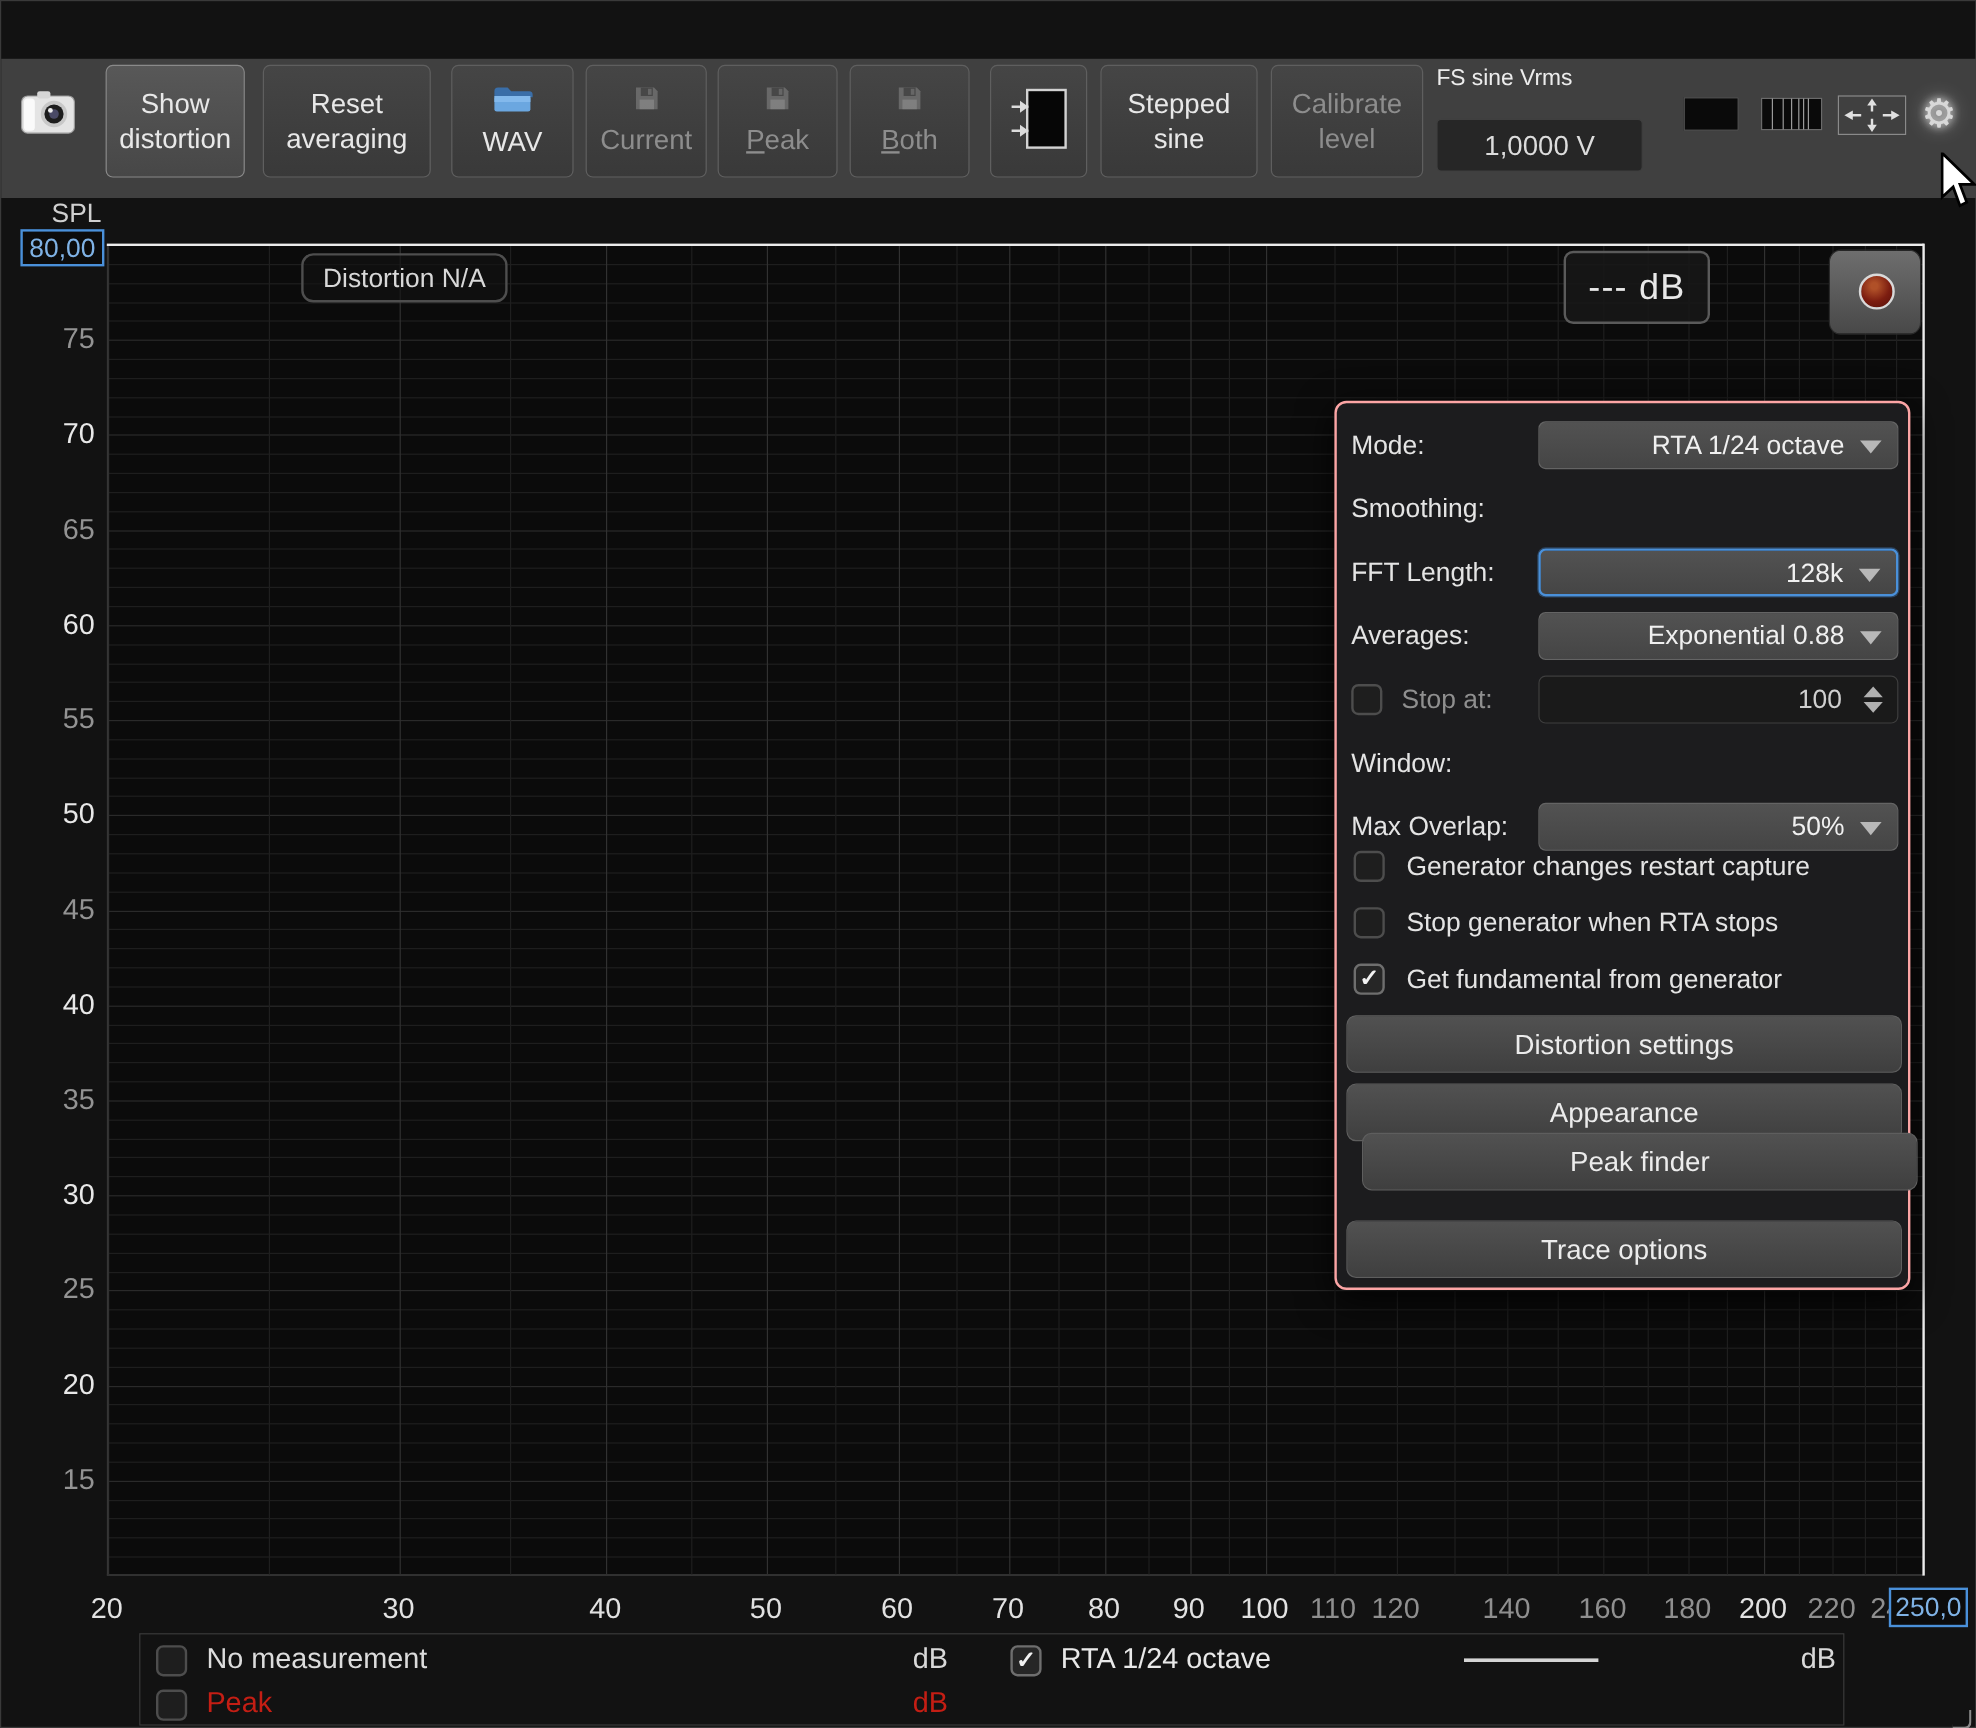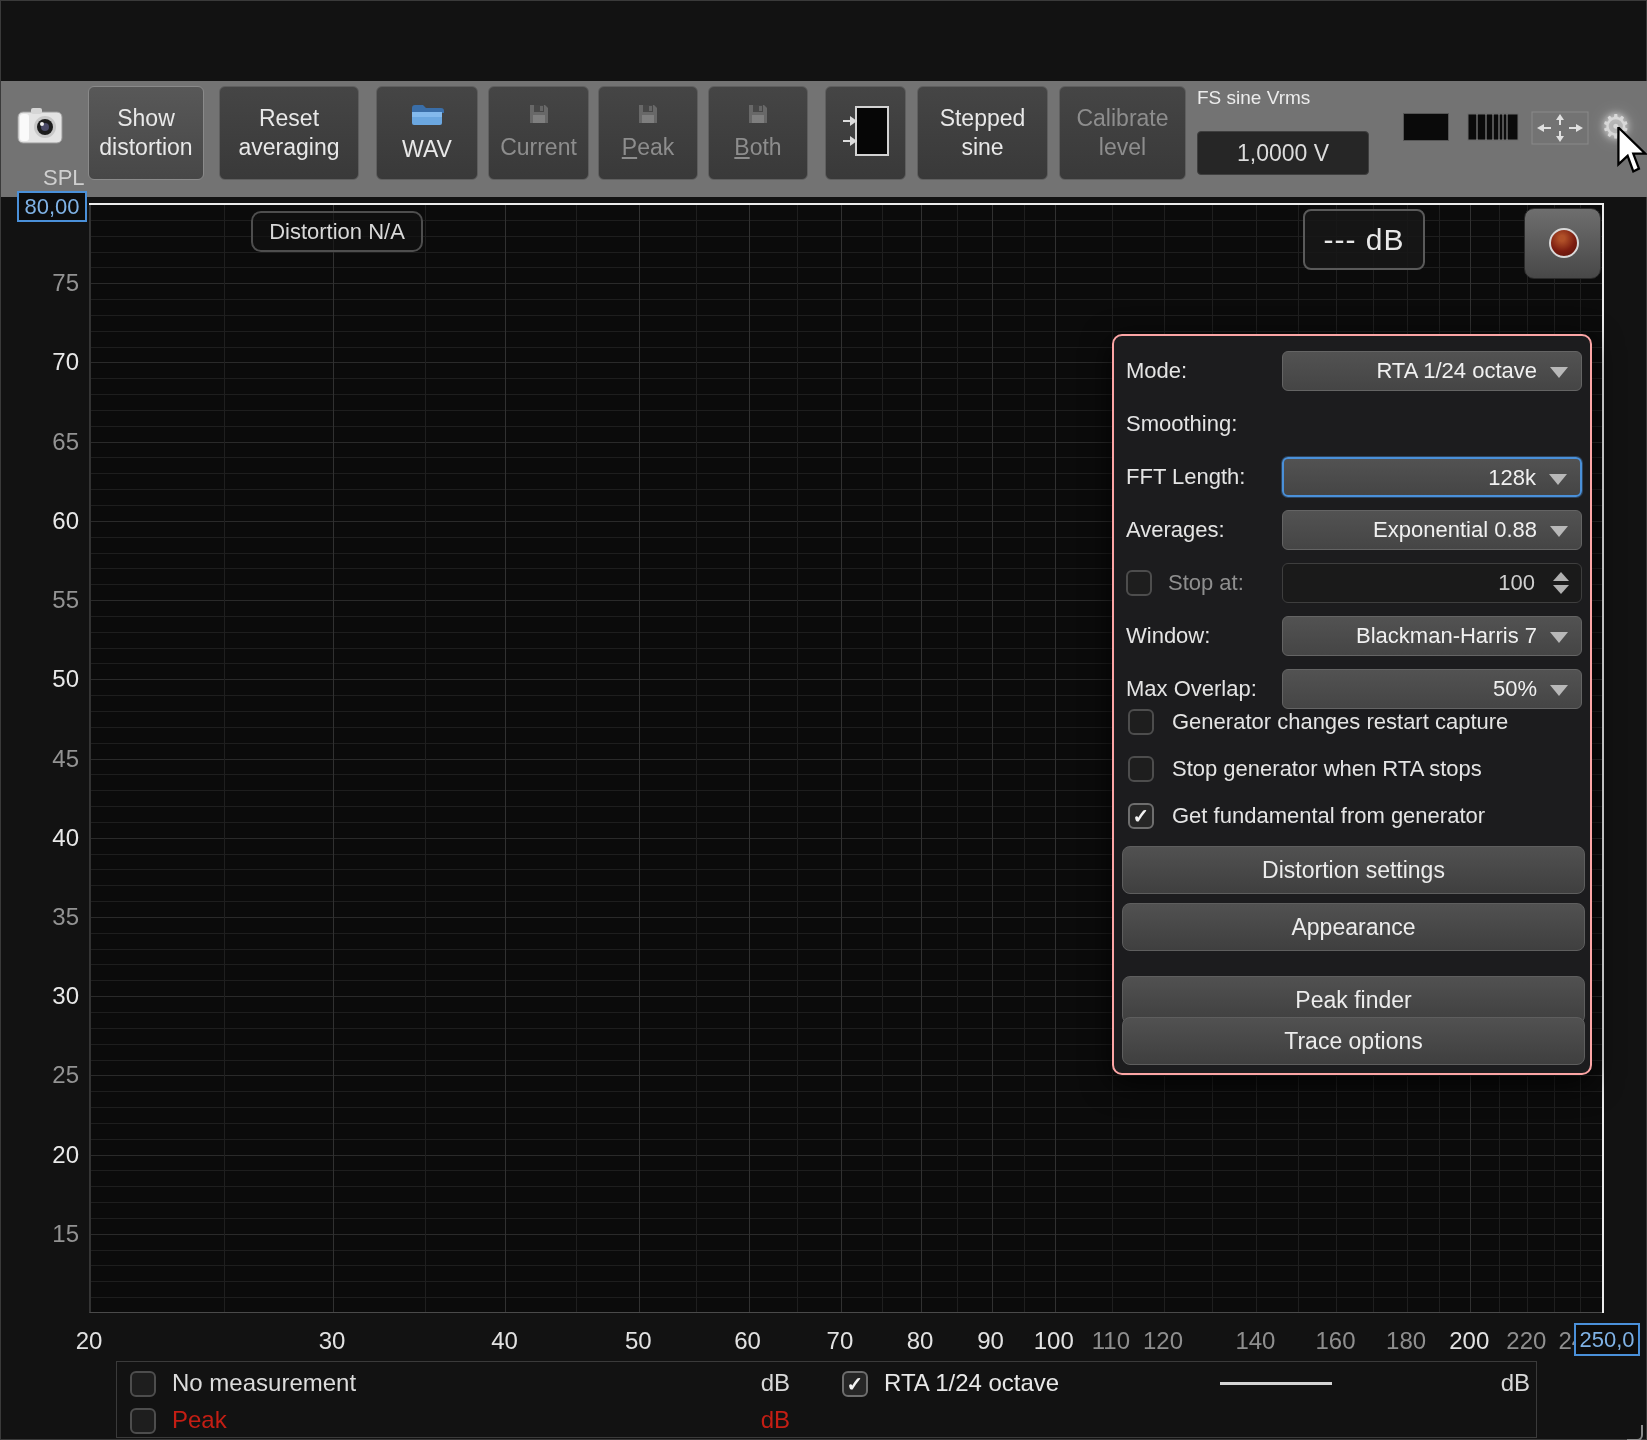--- a/index.html
+++ b/index.html
@@ -11,21 +11,21 @@
 
   
   #titlebar{left:0;top:0;width:1647px;height:64px;background:#1d3e68;}
   #title{left:24px;top:0;height:64px;line-height:64px;font-size:21px;color:#eef2f7;white-space:nowrap;}
   .winbtn{top:18px;width:40px;height:28px;display:flex;align-items:center;justify-content:center;cursor:default;}
   #btn-min .glyph{width:18px;height:2px;background:#fff;}
   #btn-max .glyph{width:15px;height:15px;border:2px solid #fff;border-radius:2px;}
   #btn-close{color:#fff;font-size:24px;line-height:28px;}
 
   
-  #toolbar{left:0;top:80px;width:1647px;height:116px;background:#737373;}
+  #toolbar{left:0;top:48px;width:1647px;height:116px;background:#404040;}
   .tbtn{top:5px;height:94px;border-radius:6px;background:linear-gradient(#454545,#393939);
         border:1px solid #5f5f5f;box-sizing:border-box;display:flex;flex-direction:column;
         align-items:center;justify-content:center;gap:4px;}
   .tbtn .lab{font-size:23px;line-height:1.28;color:#e8e8e8;text-align:center;white-space:pre-line;display:block;}
   .tbtn.active{background:linear-gradient(#585858,#474747);border-color:#8a8a8a;}
   .tbtn.disabled .lab{color:#8d8d8d;}
   .tbtn.disabled svg{opacity:.5;}
   .ul-first{display:block;}
   .ul-first::first-letter{text-decoration:underline;}
   #fs-label{font-size:19px;color:#ececec;}
@@ -398,24 +398,20 @@
         <div class="cb" style="position: absolute; left: 12px; top: 7px;"></div>
         <div class="lbl dim" style="left: 54px;">Stop at:</div>
         <div class="spin">
           <div class="val">100</div>
           <div class="up"></div>
           <div class="dn"></div>
         </div>
       </div>
       <div class="abs prow" style="top: 280px;">
         <div class="lbl">Window:</div>
-        <div class="dd">
-          <div class="val">Blackman-Harris 7</div>
-          <div class="caret"></div>
-        </div>
       </div>
       <div class="abs prow" style="top: 333px;">
         <div class="lbl">Max Overlap:</div>
         <div class="dd">
           <div class="val">50%</div>
           <div class="caret"></div>
         </div>
       </div>
       <div class="abs pcheck" style="left: 0px; top: 373px; height: 26px; width: 100%;">
         <div class="cb" style="position: absolute; left: 14px; top: 0px;"></div>
@@ -426,21 +422,21 @@
         <div class="txt">Stop generator when RTA stops</div>
       </div>
       <div class="abs pcheck" style="left: 0px; top: 467px; height: 26px; width: 100%;">
         <div class="cb checked" style="position: absolute; left: 14px; top: 0px;">
           <span class="mark">✓</span>
         </div>
         <div class="txt">Get fundamental from generator</div>
       </div>
       <div class="pbtn" style="top: 510px;">Distortion settings</div>
       <div class="pbtn" style="top: 567px;">Appearance</div>
-      <div class="pbtn" style="top: 640px;">Peak finder</div>
+      <div class="pbtn" style="top: 608px; margin-left: 13px;">Peak finder</div>
       <div class="pbtn" style="top: 681px;">Trace options</div>
     </div>
 
   <div id="legend" class="abs">
       <div class="cb" style="position: absolute; left: 13px; top: 9px;"></div>
       <div class="abs legend-label" style="left: 55px; top: 7px; color: rgb(220, 220, 220);">No measurement</div>
       <div class="abs legend-db" style="left: 585px; top: 7px; color: rgb(216, 216, 216);">dB</div>
       <div class="cb" style="position: absolute; left: 13px; top: 46px;"></div>
       <div class="abs legend-label" style="left: 55px; top: 44px; color: rgb(196, 30, 20);">Peak</div>
       <div class="abs legend-db" style="left: 585px; top: 44px; color: rgb(196, 30, 20);">dB</div>

